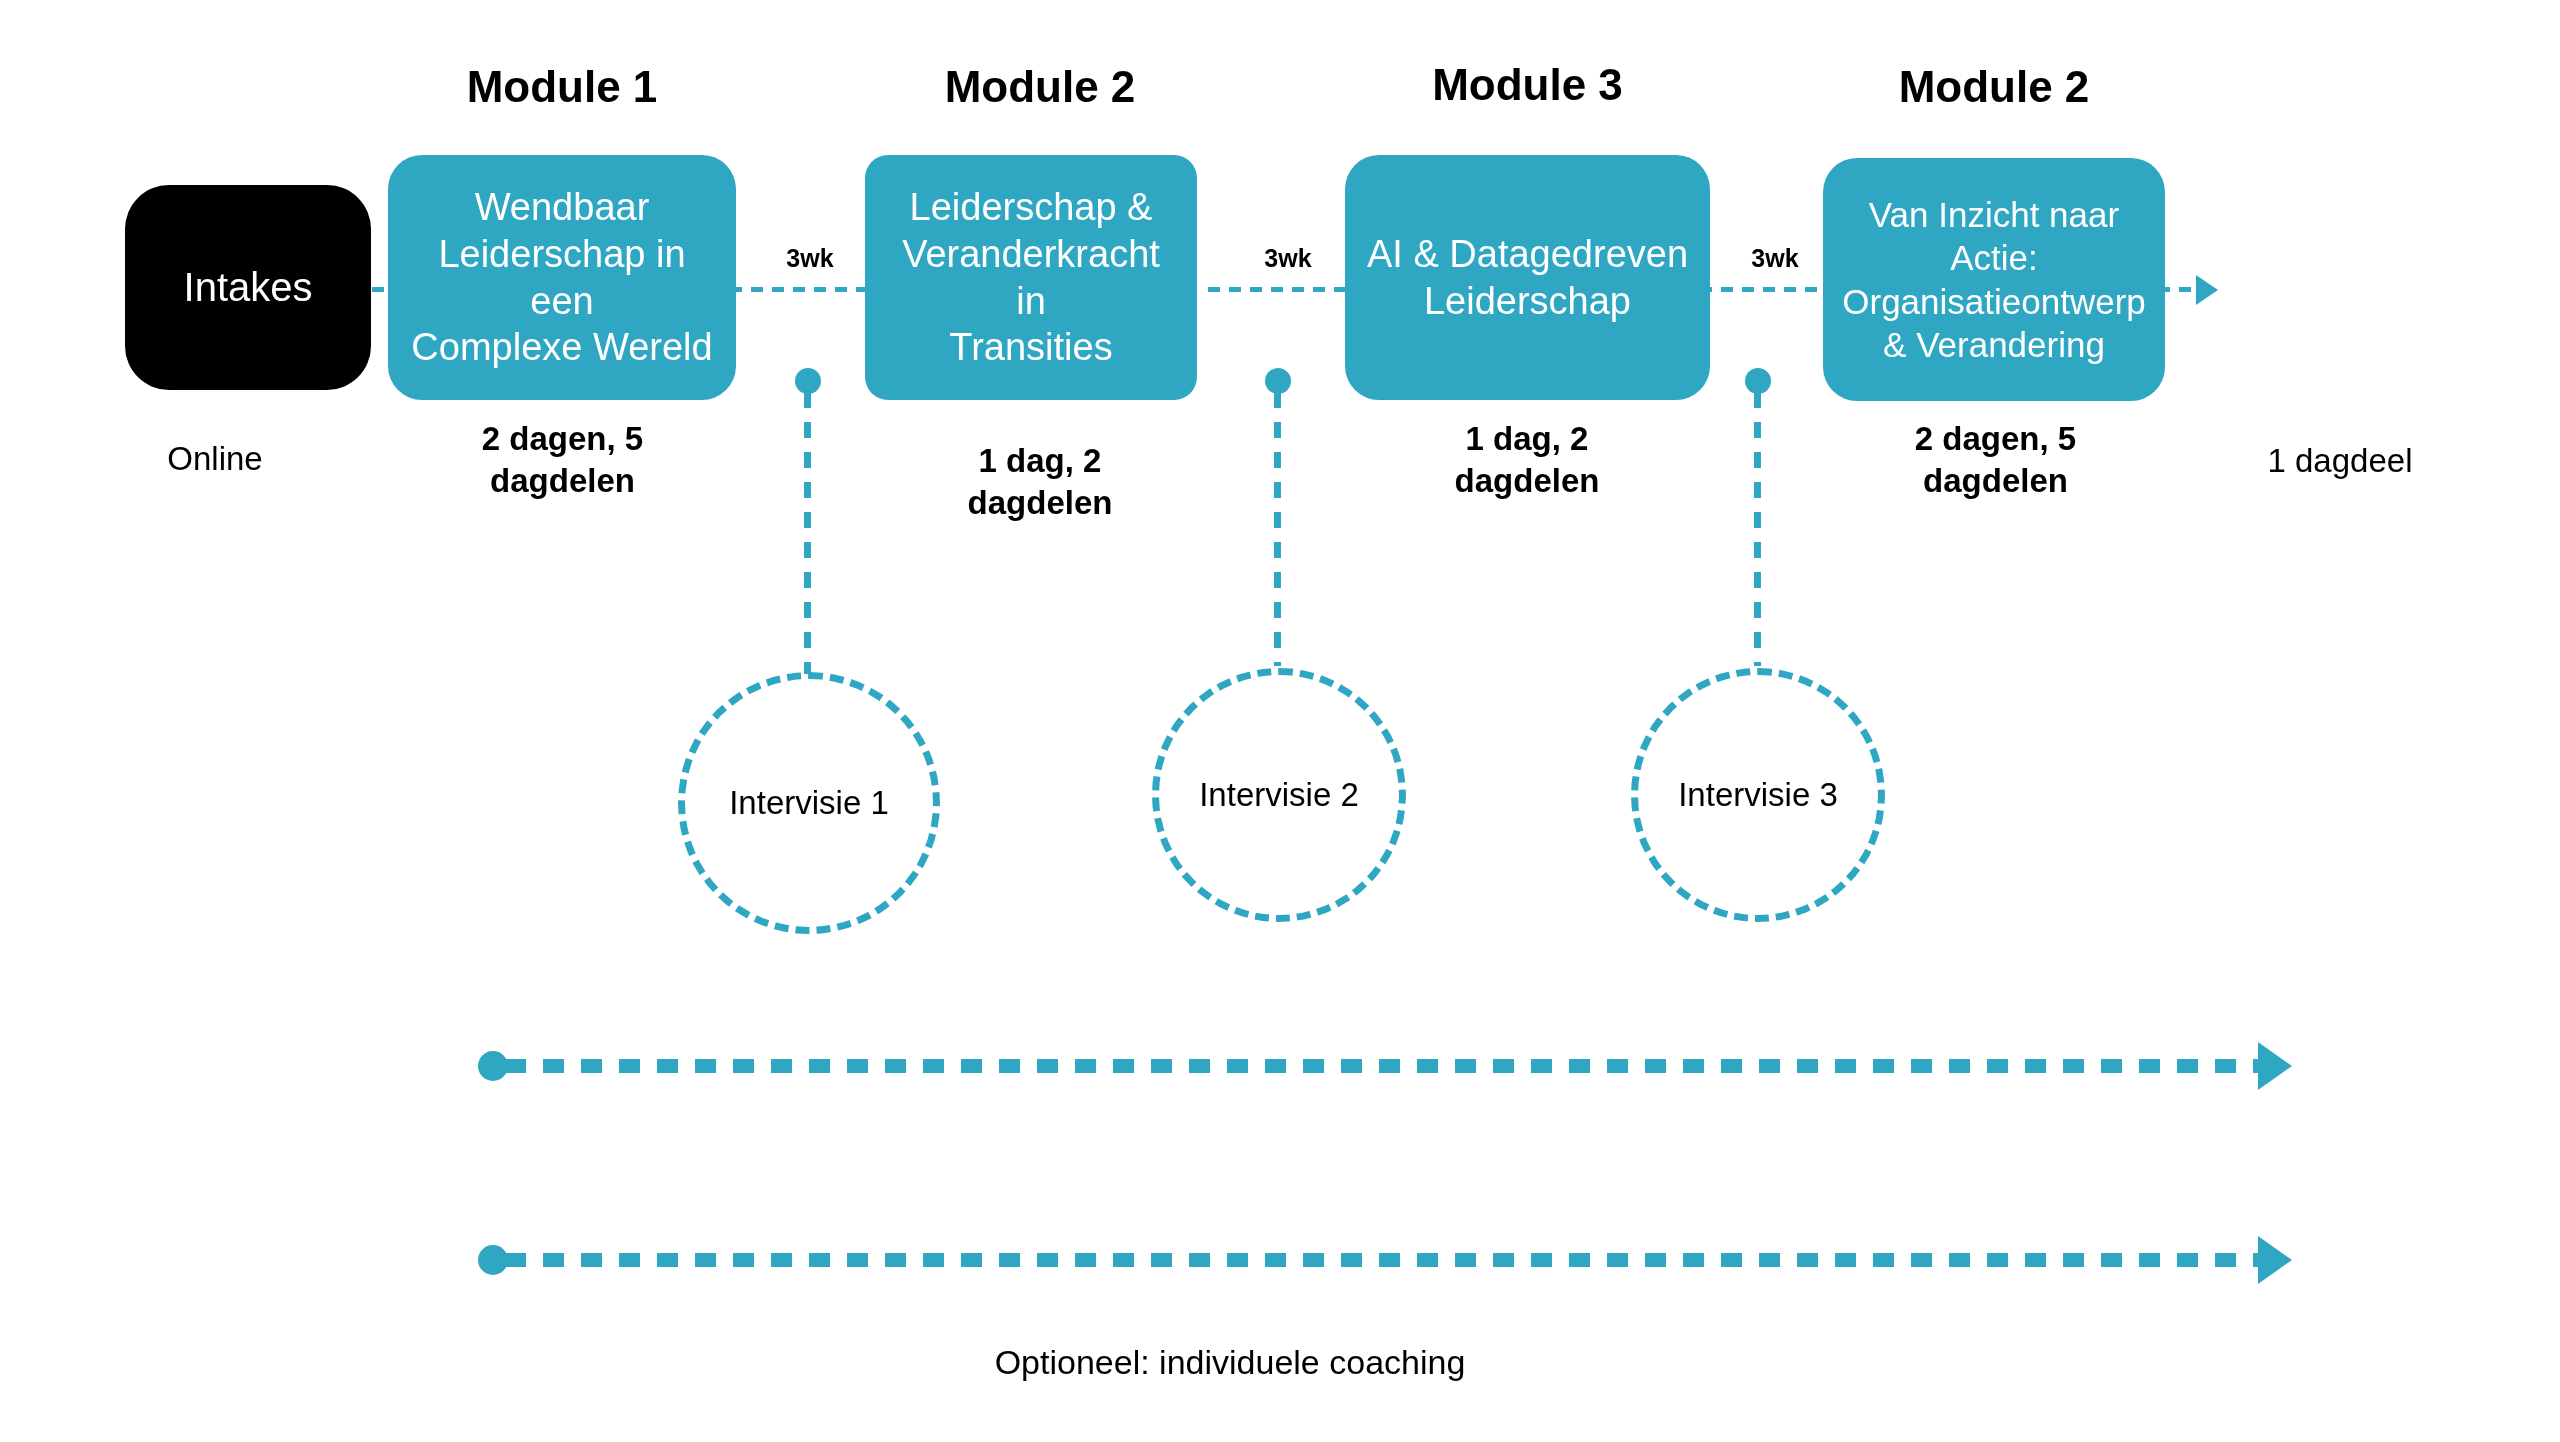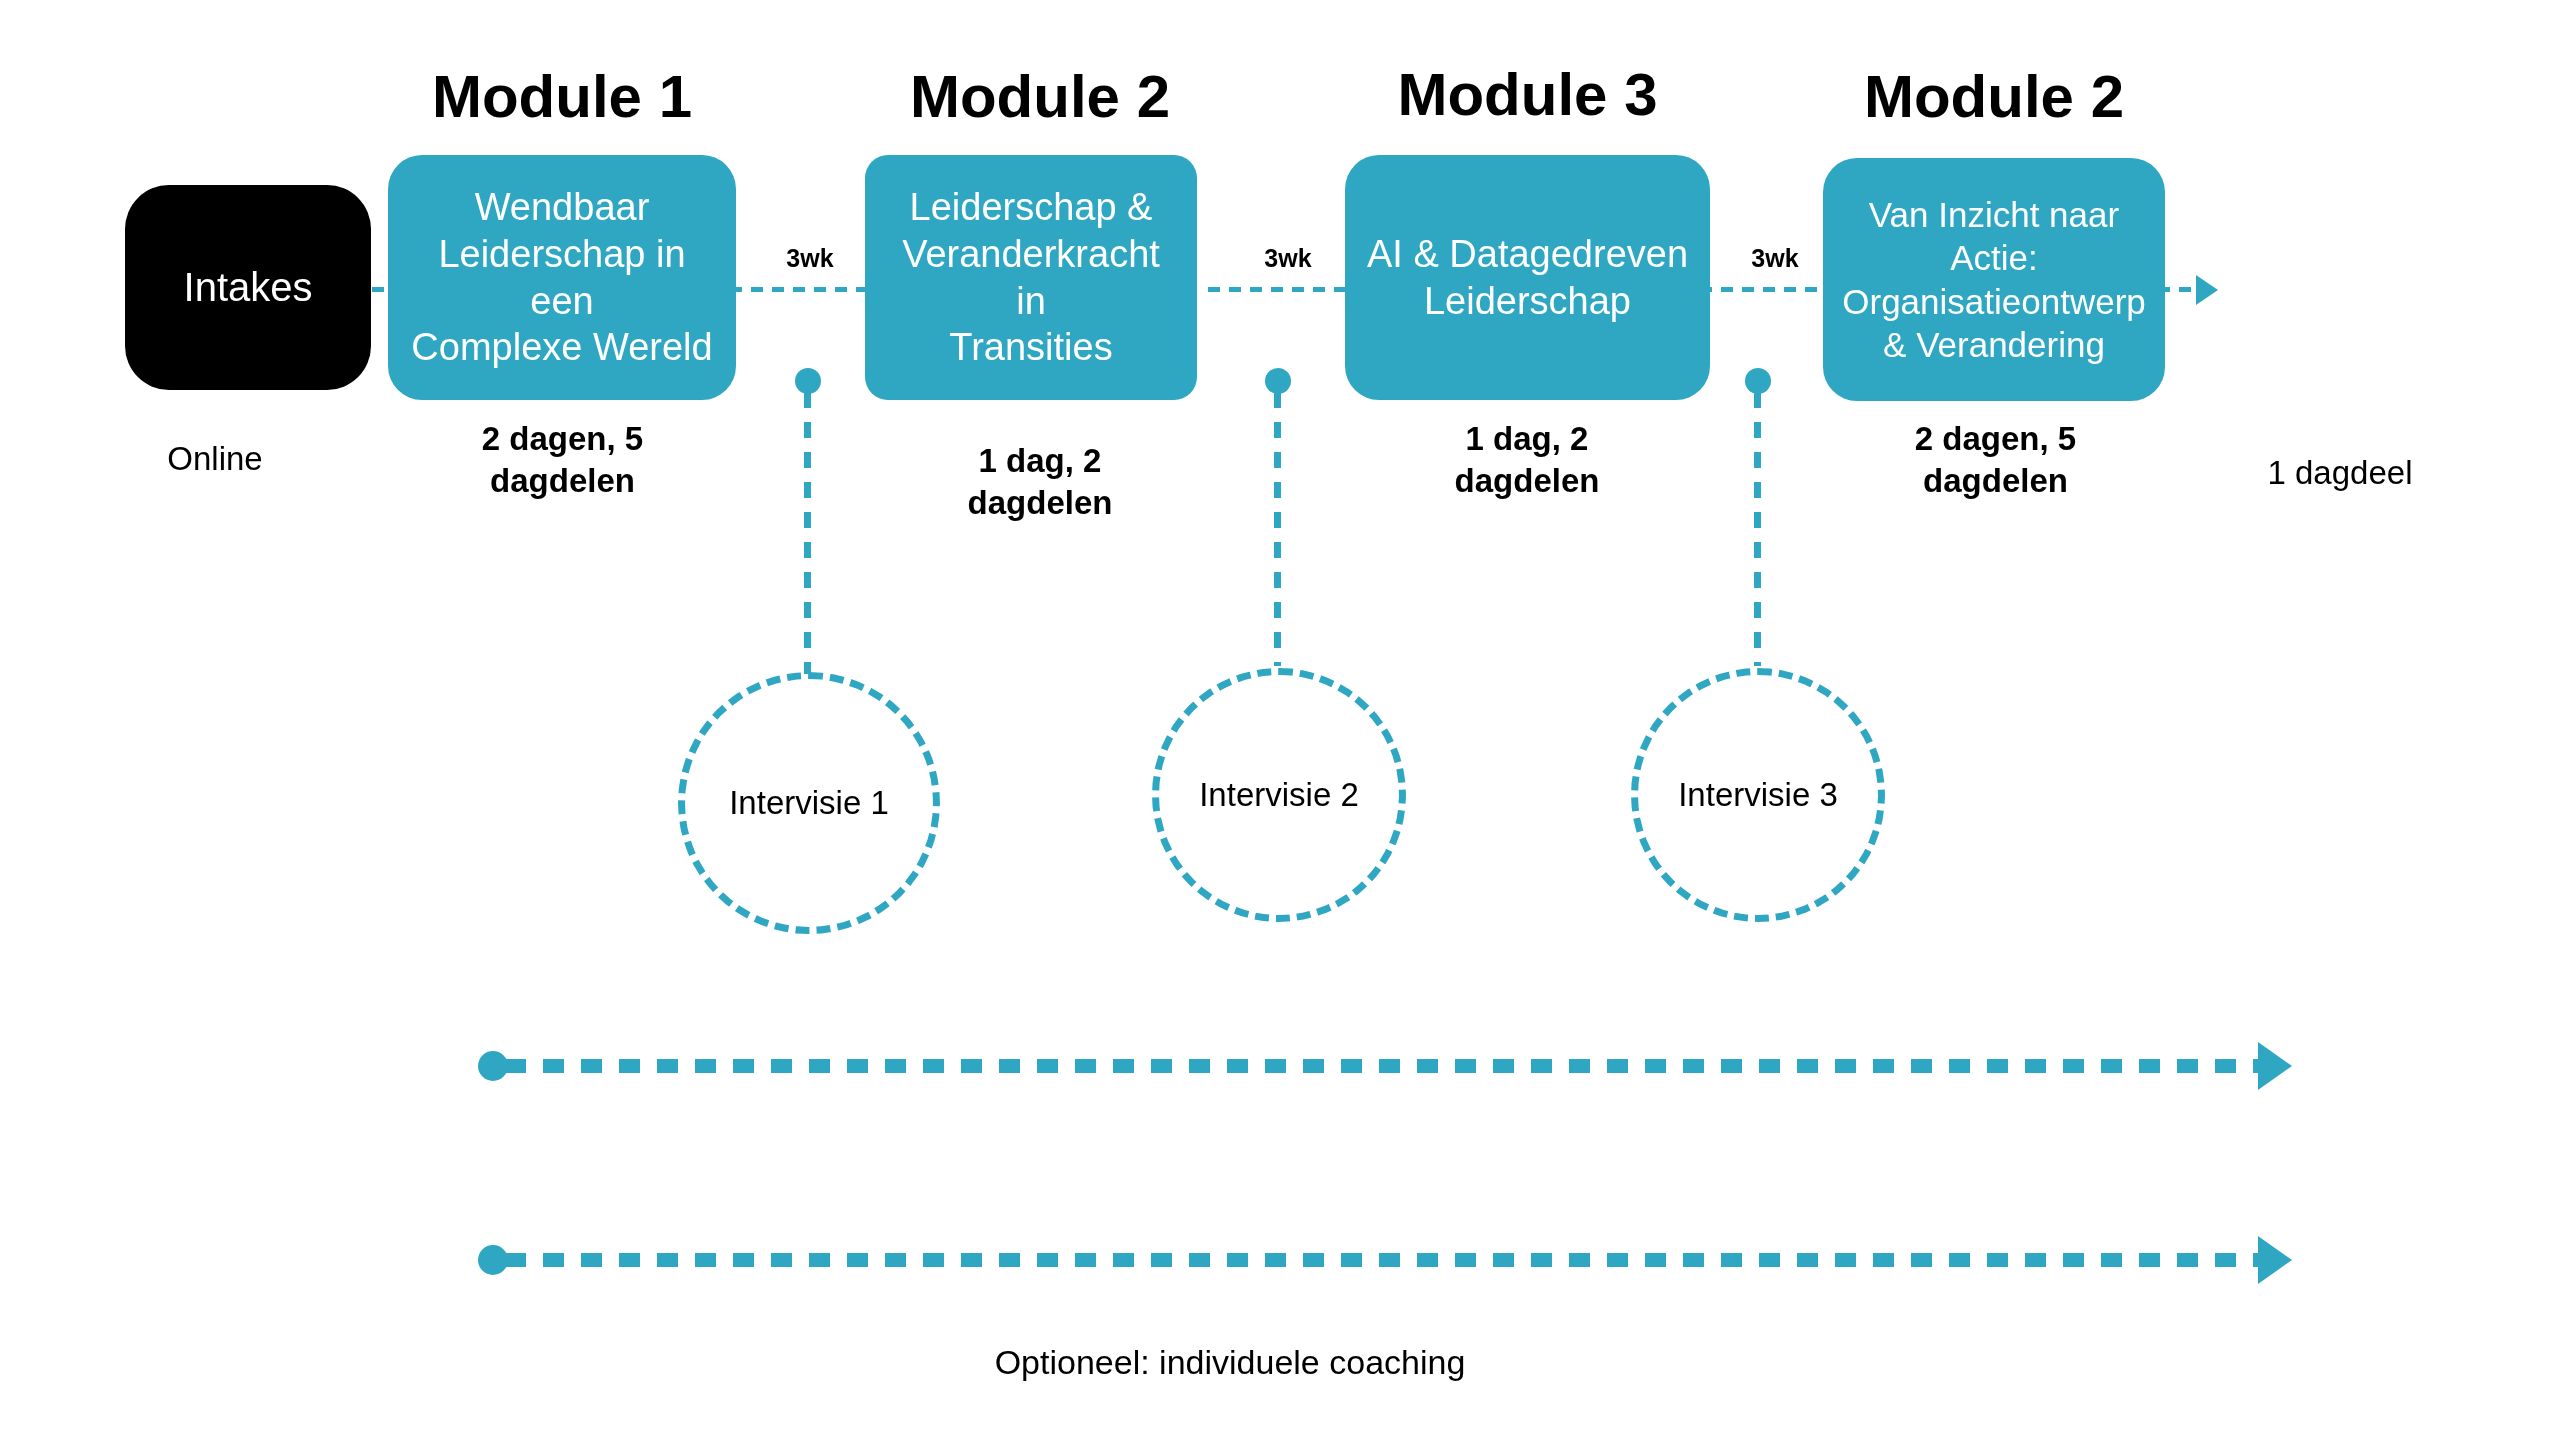--- a/index.html
+++ b/index.html
@@ -43,21 +43,21 @@
   .node-label {
     display: block;
     white-space: pre-line;
     padding: 0 18px;
   }
 
   
   .module-title {
     position: absolute;
     text-align: center;
-    font-size: 60px;
+    font-size: 44px;
     font-weight: bold;
     color: #000000;
     white-space: nowrap;
   }
 
   
   .caption {
     position: absolute;
     text-align: center;
     font-size: 33px;
@@ -207,21 +207,21 @@
 
   <div class="caption" style="left:70px; top:438px; width:290px;">Online</div>
   <div class="caption bold" style="left:410px; top:418px; width:305px;">2 dagen, 5
 dagdelen</div>
   <div class="caption bold" style="left:885px; top:440px; width:310px;">1 dag, 2
 dagdelen</div>
   <div class="caption bold" style="left:1372px; top:418px; width:310px;">1 dag, 2
 dagdelen</div>
   <div class="caption bold" style="left:1843px; top:418px; width:305px;">2 dagen, 5
 dagdelen</div>
-  <div class="caption" style="left:2200px; top:440px; width:280px;margin-top:12px;">1 dagdeel</div>
+  <div class="caption" style="left:2200px; top:440px; width:280px;">1 dagdeel</div>
 
   <div class="drop-dot" style="left:795px; top:368px;"></div>
   <div class="drop-line" style="left:804px; top:392px; height:282px;"></div>
 
   <div class="drop-dot" style="left:1265px; top:368px;"></div>
   <div class="drop-line" style="left:1274px; top:392px; height:274px;"></div>
 
   <div class="drop-dot" style="left:1745px; top:368px;"></div>
   <div class="drop-line" style="left:1754px; top:392px; height:274px;"></div>
 

